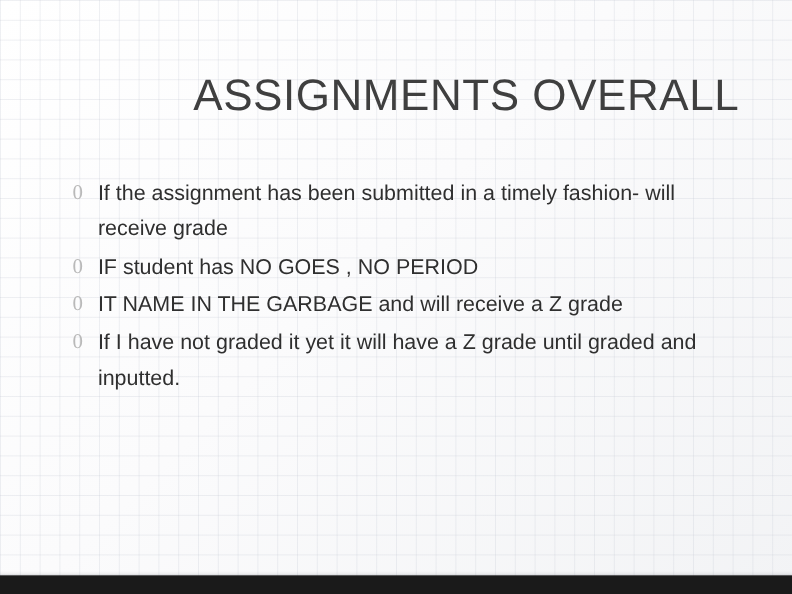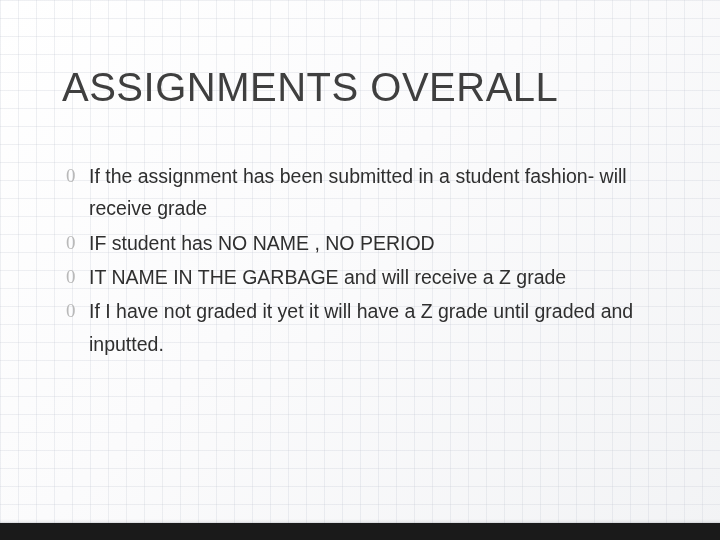--- a/index.html
+++ b/index.html
@@ -35,20 +35,21 @@
     position: absolute;
     left: 62px;
     top: 64px;
     width: 610px;
     font-size: 40px;
     line-height: 1.15;
     letter-spacing: 0.5px;
     color: #3f3f3f;
     font-weight: 400;
     white-space: nowrap;
+    text-align: right;
   }
   .body-list {
     position: absolute;
     left: 64px;
     top: 160px;
     width: 600px;
     list-style: none;
     margin: 0;
     padding: 0;
   }
@@ -80,25 +81,25 @@
 </head>
 <body>
 
 <div class="slide">
 
   <div class="title">ASSIGNMENTS OVERALL</div>
 
   <ul class="body-list">
     <li>
       <span class="bullet">0</span>
-      <span>If the assignment has been submitted in a student fashion- will receive grade</span>
+      <span>If the assignment has been submitted in a timely fashion- will receive grade</span>
     </li>
     <li>
       <span class="bullet">0</span>
-      <span>IF student has NO NAME , NO PERIOD</span>
+      <span>IF student has NO GOES , NO PERIOD</span>
     </li>
     <li>
       <span class="bullet">0</span>
       <span>IT NAME IN THE GARBAGE and will receive a Z grade</span>
     </li>
     <li>
       <span class="bullet">0</span>
       <span>If I have not graded it yet it will have a Z grade until graded and inputted.</span>
     </li>
   </ul>

